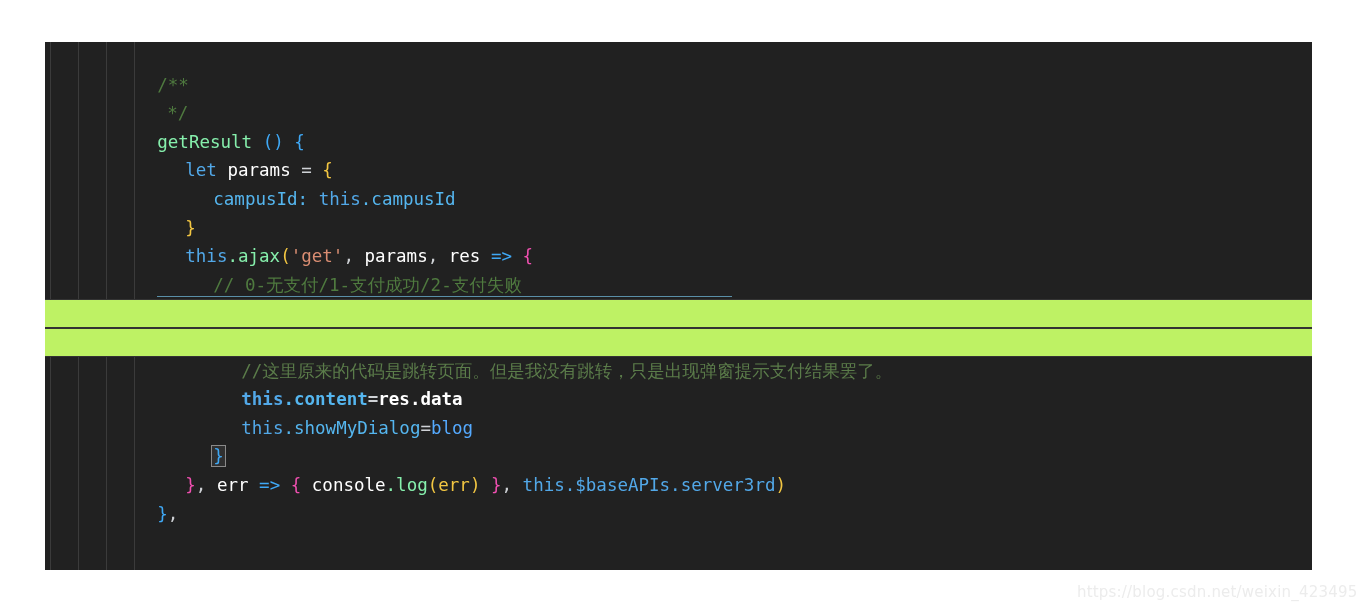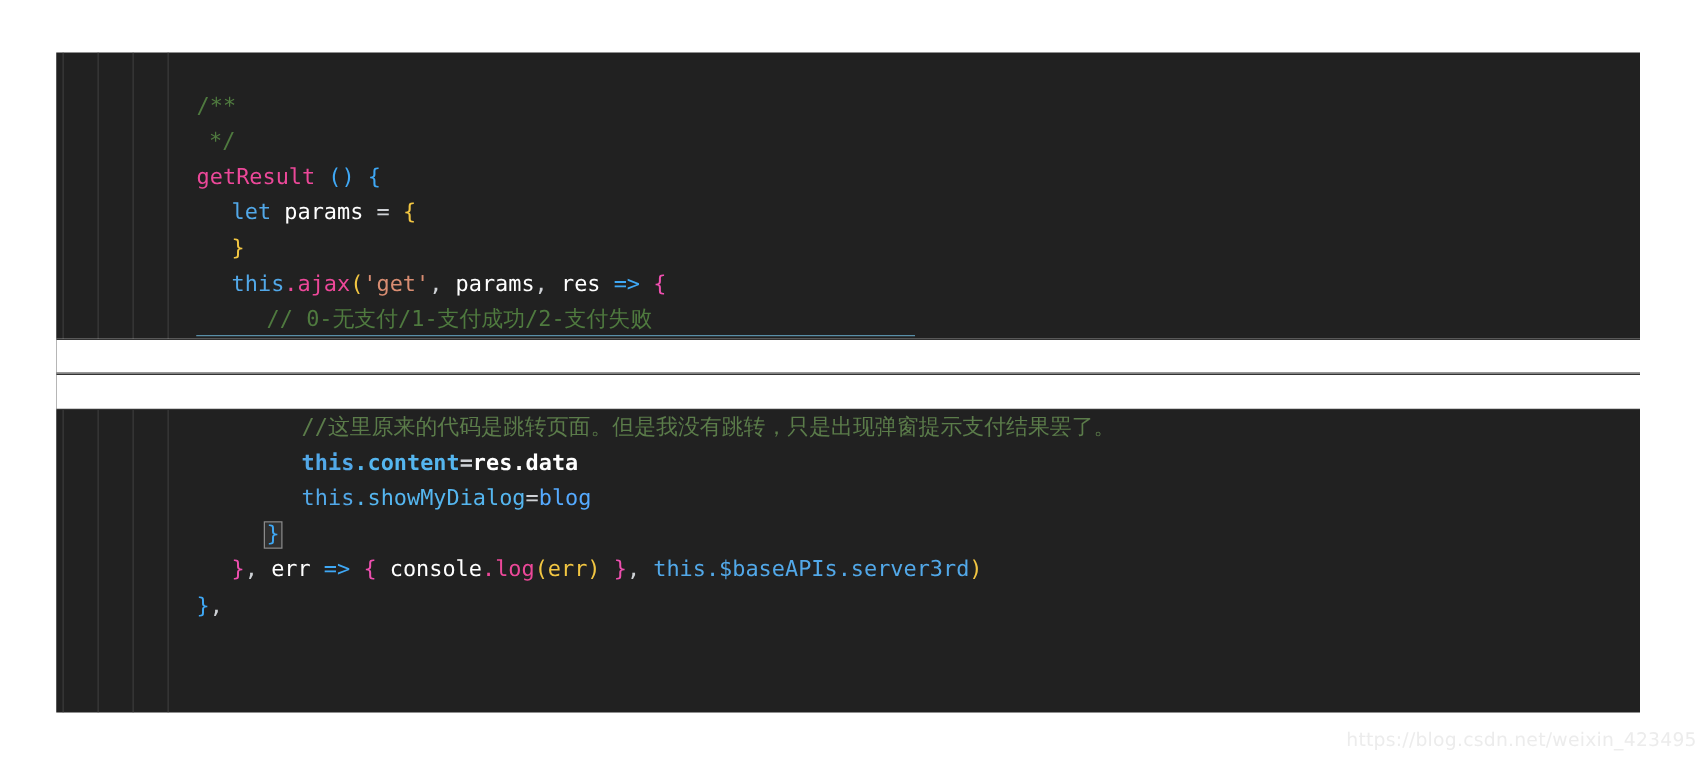--- a/index.html
+++ b/index.html
@@ -51,40 +51,40 @@
 
   .code-line .txt {
     position: relative;
     display: inline-block;
     padding-left: 28px;
     white-space: pre;
   }
 
   
   .code-line.row-hl {
-    background: #ffffff;
+    background: #bef264;
     box-shadow: inset 0 1px 0 #333333, inset 0 -1px 0 #333333;
   }
 
   
   .guide {
     position: absolute;
     top: 0;
     bottom: 0;
     width: 1px;
     background: #3b3b3b;
     pointer-events: none;
   }
 
   
   .c-comment   { color: #4f7a3f; }
   .c-comment2  { color: #5b7c4a; }
   .c-kw        { color: #d86fb1; }   
   .c-kw2       { color: #52a8e8; }   
-  .c-fn        { color: #ec4899; }   
+  .c-fn        { color: #86efac; }   
   .c-var       { color: #ffffff; }   
   .c-prop      { color: #55b6ef; }   
   .c-str       { color: #d98d72; }
   .c-op        { color: #cfd2d6; }   
   .c-paren-b   { color: #3fa8f5; }   
   .c-paren-y   { color: #f2c642; }   
   .c-paren-p   { color: #ee4faf; }   
   .c-plain     { color: #cfd2d6; }
   .c-bool      { color: #55aaff; }
 
@@ -141,20 +141,23 @@
 
       <div class="code-line">
         <span class="txt"><span class="c-fn">getResult</span><span class="c-plain"> </span><span class="c-paren-b">()</span><span class="c-plain"> </span><span class="c-paren-b">{</span></span>
       </div>
 
       <div class="code-line">
         <span class="txt" style="padding-left:56px;"><span class="c-kw2">let</span><span class="c-plain"> </span><span class="c-var">params</span><span class="c-plain"> </span><span class="c-op">=</span><span class="c-plain"> </span><span class="c-paren-y">{</span></span>
       </div>
 
 
+      <div class="code-line">
+        <span class="txt" style="padding-left:84px;"><span class="c-prop">campusId:</span><span class="c-plain"> </span><span class="c-kw2">this</span><span class="c-prop">.campusId</span></span>
+      </div>
 
       <div class="code-line">
         <span class="txt c-paren-y" style="padding-left:56px;">}</span>
       </div>
 
       <div class="code-line">
         <span class="txt" style="padding-left:56px;"><span class="c-kw2">this</span><span class="c-fn">.ajax</span><span class="c-paren-y">(</span><span class="c-str">'get'</span><span class="c-plain">,</span><span class="c-plain"> </span><span class="c-var">params</span><span class="c-plain">,</span><span class="c-plain"> </span><span class="c-var">res</span><span class="c-plain"> </span><span class="c-paren-b">=&gt;</span><span class="c-plain"> </span><span class="c-paren-p">{</span></span>
       </div>
 
       <div class="code-line">

